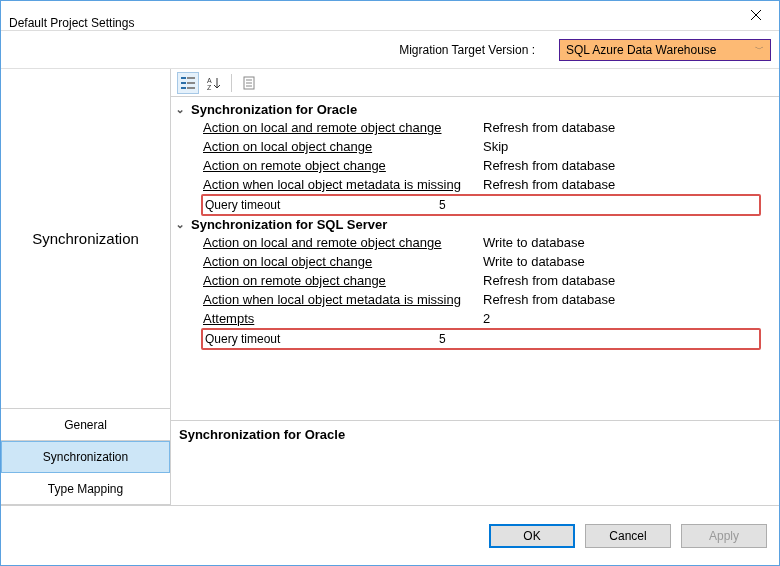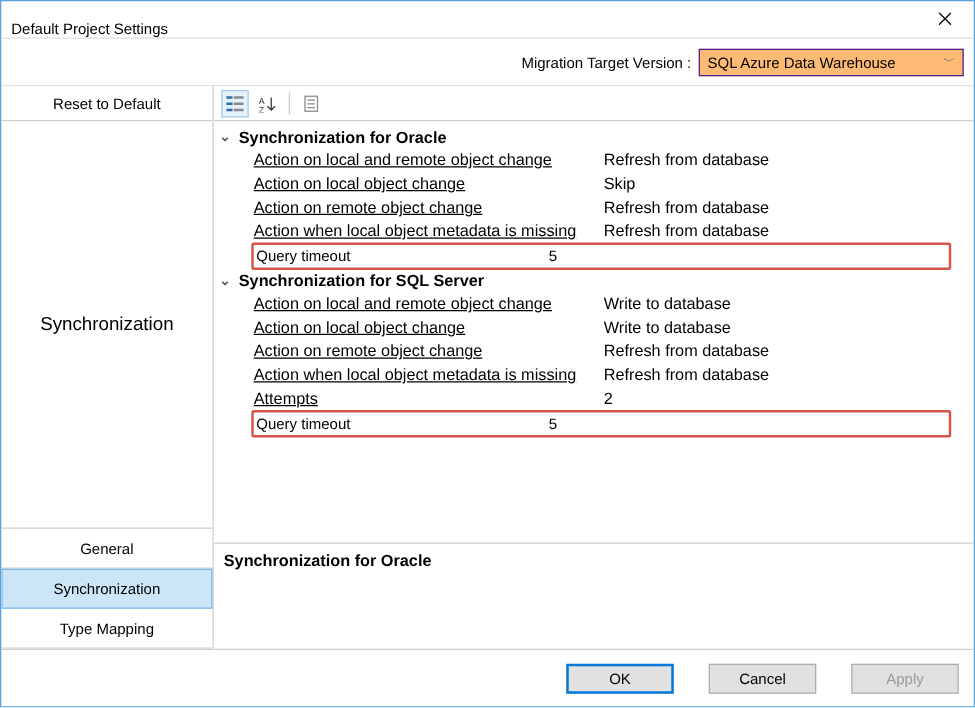--- a/index.html
+++ b/index.html
@@ -2,21 +2,21 @@
 <html><head>
 <meta charset="utf-8">
 <style>
 * { box-sizing: border-box; }
 body { margin:0; font-family:"Segoe UI", Tahoma, sans-serif; font-size:12px; color:#000; background:#fff; }
 .window { width:780px; height:566px; border:1px solid #5aa1e0; background:#fff; display:flex; flex-direction:column; }
 .titlebar { height:30px; display:flex; align-items:flex-end; padding:0 0 0 8px; border-bottom:1px solid #ddd; }
 .titlebar-title { flex:1; font-size:12px; color:#000; }
 .titlebar-close { width:46px; height:30px; display:flex; align-items:center; justify-content:center; cursor:pointer; }
 .titlebar-close svg { width:10px; height:10px; }
-.target-row { height:38px; display:flex; align-items:center; justify-content:flex-end; padding:0 8px; border-bottom:1px solid #e0e0e0; gap:6px; }
+.target-row { height:38px; display:flex; align-items:center; justify-content:flex-end; padding:0 8px; border-bottom:1px solid #e0e0e0; gap:24px; }
 .target-label { font-size:12px; color:#000; }
 .target-select { width:212px; height:22px; border:1px solid #4c1d95; background:#fdba74; display:flex; align-items:center; padding:0 6px; justify-content:space-between; }
 .target-select .chev { font-size:9px; color:#555; }
 .body-area { flex:1; display:flex; overflow:hidden; }
 .left-col { width:170px; display:flex; flex-direction:column; border-right:1px solid #d0d0d0; }
 .reset-btn { height:28px; border-bottom:1px solid #d0d0d0; display:flex; align-items:center; justify-content:center; font-size:12px; cursor:pointer; }
 .cat-title-area { flex:1; display:flex; align-items:center; justify-content:center; font-size:15px; }
 .nav-list { border-top:1px solid #d0d0d0; }
 .nav-item { height:32px; display:flex; align-items:center; justify-content:center; border-bottom:1px solid #d0d0d0; cursor:pointer; }
 .nav-item.selected { background:#cde6f7; border:1px solid #7ab8e8; }
@@ -27,21 +27,21 @@
 .grid-area { flex:1; overflow:auto; padding:4px 8px 4px 2px; }
 .grp-header { display:flex; align-items:center; gap:4px; font-weight:bold; font-size:13px; padding:1px 0; }
 .grp-header .arrow { width:14px; text-align:center; font-size:11px; color:#555; }
 .prop-row { display:flex; font-size:13px; height:19px; line-height:19px; }
 .prop-label { padding-left:30px; width:310px;text-decoration:underline; }
 .prop-val { flex:1; }
 .highlight-box { border:2px solid #d9534f; border-radius:2px; display:flex; height:22px; padding:0; margin-left:28px; margin-right:10px; }
 .highlight-box .hl-label { width:236px; padding-left:2px; line-height:18px; }
 .highlight-box .hl-val { flex:1; line-height:18px; }
 .desc-panel { height:85px; border-top:1px solid #d0d0d0; padding:6px 8px; font-weight:bold; font-size:13px; }
-.footer { height:46px; border-top:1px solid #d0d0d0; display:flex; align-items:center; justify-content:flex-end; gap:28px; padding:0 12px; }
+.footer { height:60px; border-top:1px solid #d0d0d0; display:flex; align-items:center; justify-content:flex-end; gap:10px; padding:0 12px; }
 .fbtn { width:86px; height:24px; border:1px solid #adadad; background:#e1e1e1; display:flex; align-items:center; justify-content:center; cursor:pointer; font-size:12px; }
 .fbtn.primary { border:2px solid #0078d7; }
 .fbtn.disabled { color:#9a9a9a; cursor:default; }
 </style>
 </head>
 <body>
 
 <div class="window">
   <div class="titlebar">
     <span class="titlebar-title">Default Project Settings</span>
@@ -56,21 +56,20 @@
   <div class="target-row">
     <span class="target-label">Migration Target Version :</span>
     <div class="target-select">
       <span>SQL Azure Data Warehouse</span>
       <span class="chev">﹀</span>
     </div>
   </div>
 
   <div class="body-area">
     <div class="left-col">
-      <div class="reset-btn">Reset to Default</div>
       <div class="cat-title-area">Synchronization</div>
       <div class="nav-list">
         <div class="nav-item">General</div>
         <div class="nav-item selected">Synchronization</div>
         <div class="nav-item">Type Mapping</div>
       </div>
     </div>
 
     <div class="right-col">
       <div class="toolbar">

